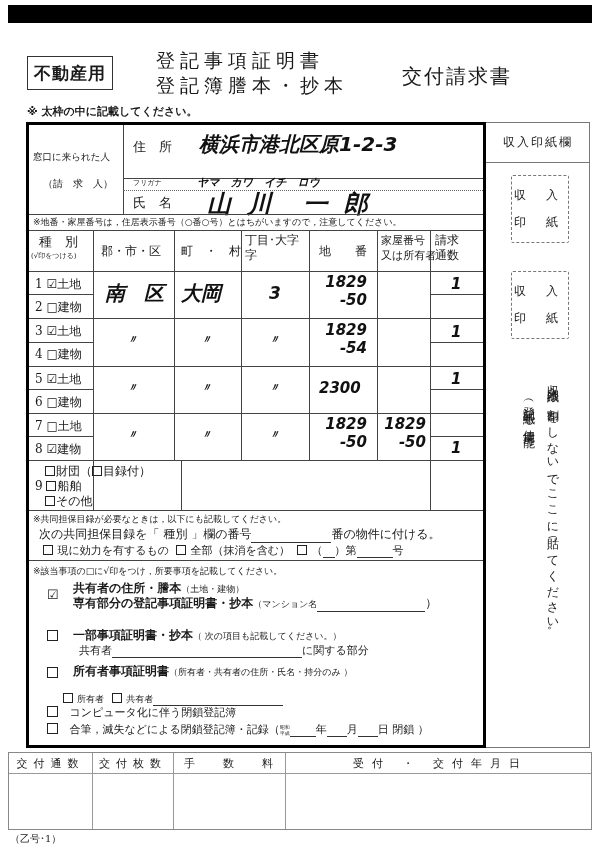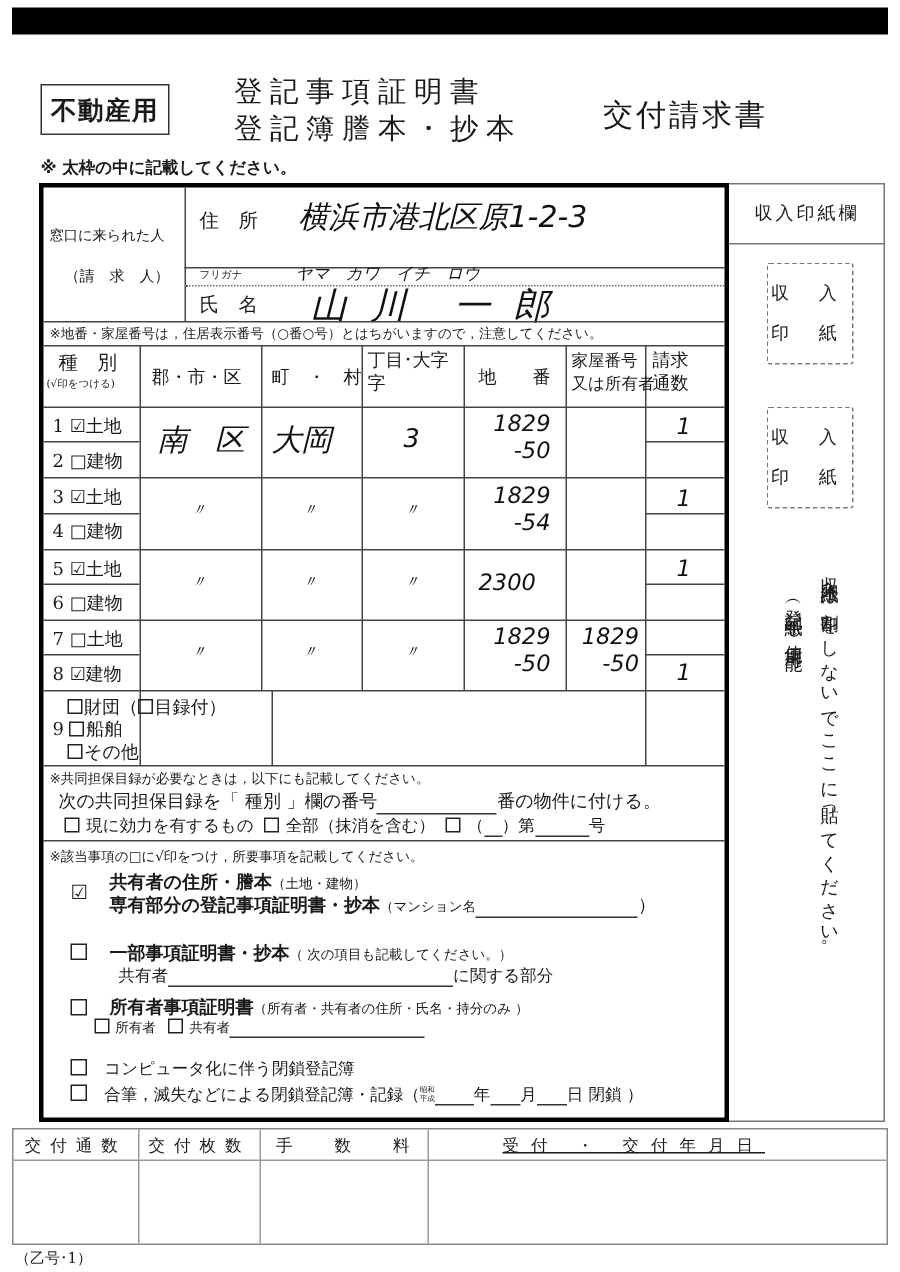--- a/index.html
+++ b/index.html
@@ -14,21 +14,21 @@
     font-family: "DejaVu Sans", sans-serif; font-weight: bold; font-size: 17px;
     display: flex; align-items: center; justify-content: center; letter-spacing: 1px;
   }
   .title-line { font-size: 19px; letter-spacing: 5px; left: 156px; }
   .title-right { left: 402px; top: 63px; font-size: 20px; letter-spacing: 2px; }
   .note-top { left: 27px; top: 104px; font-size: 11px; font-family: "DejaVu Sans", sans-serif; font-weight: bold; }
 
   .frame { left: 26px; top: 122px; width: 460px; height: 626px; border: 3px solid #000; }
   .hline { position: absolute; height: 0; border-top: 1px solid #444; }
   .vline { position: absolute; width: 0; border-left: 1px solid #444; }
-  .hand { font-family: "DejaVu Sans", sans-serif; font-style: italic; color: #111; }
+  .hand { font-family: "DejaVu Sans", sans-serif; font-style: italic; color: #111; font-weight: bold; }
   .cell-text { position: absolute; font-size: 12px; white-space: nowrap; }
   .chk { display: inline-block; width: 10px; height: 10px; border: 1px solid #222; vertical-align: -1px; margin-right: 1px; font-size: 9px; line-height: 8px; text-align: center; }
 
   .stamp-col { left: 486px; top: 122px; width: 104px; height: 626px; border: 1px solid #777; border-left: none; }
   .stamp-head { position: absolute; left: 0; top: 0; width: 104px; height: 40px; border-bottom: 1px solid #777;
     display: flex; align-items: center; justify-content: center; font-size: 12px; letter-spacing: 2px; font-family: "DejaVu Sans", sans-serif; }
   .stamp-box { position: absolute; left: 25px; width: 58px; height: 68px; border: 1.5px dashed #777; border-radius: 2px;
     display: flex; flex-direction: column; align-items: center; justify-content: center; gap: 10px; font-size: 12px; letter-spacing: 8px; }
   .vert { writing-mode: vertical-rl; font-size: 12px; letter-spacing: 2px; }
 
@@ -176,21 +176,21 @@
   <div class="cell-text" style="left:18px; top:462px; font-size:13px;">☑</div>
   <div class="cell-text" style="left:44px; top:455px; font-size:12px; font-family:'DejaVu Sans',sans-serif; font-weight:bold;"><span>共有者の住所・謄本</span><span style="font-weight:normal; font-size:9px;">（土地・建物）</span></div>
   <div class="cell-text" style="left:44px; top:470px; font-size:12px; font-family:'DejaVu Sans',sans-serif; font-weight:bold;"><span>専有部分の登記事項証明書・抄本</span><span style="font-weight:normal; font-size:9px;margin-top:28px;">（マンション名</span><span class="underline" style="width:108px;"></span><span style="font-weight:normal;">）</span></div>
 
   <div class="cell-text" style="left:18px; top:503px; font-size:13px;"><span class="chk" style="width:11px; height:11px;"></span></div>
   <div class="cell-text" style="left:44px; top:502px; font-size:12px; font-family:'DejaVu Sans',sans-serif; font-weight:bold;"><span>一部事項証明書・抄本</span><span style="font-weight:normal; font-size:9px;">（ 次の項目も記載してください。）</span></div>
   <div class="cell-text" style="left:50px; top:518px; font-size:11px;"><span>共有者</span><span class="underline" style="width:190px;"></span><span>に関する部分</span></div>
 
   <div class="cell-text" style="left:18px; top:540px; font-size:13px;"><span class="chk" style="width:11px; height:11px;"></span></div>
   <div class="cell-text" style="left:44px; top:538px; font-size:12px; font-family:'DejaVu Sans',sans-serif; font-weight:bold;"><span>所有者事項証明書</span><span style="font-weight:normal; font-size:9px; font-family:'DejaVu Serif',serif;">（所有者・共有者の住所・氏名・持分のみ ）</span></div>
-  <div class="cell-text" style="left:34px; top:554px; font-size:9px;">
+  <div class="cell-text" style="left:34px; top:568px; font-size:9px;">
     <span class="chk"></span> <span>所有者</span>
     &nbsp;&nbsp;<span class="chk"></span> <span>共有者</span><span class="underline" style="width:130px;"></span>
   </div>
 
   <div class="cell-text" style="left:18px; top:580px; font-size:11px;"><span class="chk" style="width:11px; height:11px;"></span>&nbsp;&nbsp; <span>コンピュータ化に伴う閉鎖登記簿</span></div>
   <div class="cell-text" style="left:18px; top:597px; font-size:11px;"><span class="chk" style="width:11px; height:11px;"></span>&nbsp;&nbsp; <span>合筆，滅失などによる閉鎖登記簿・記録</span>（<span style="display:inline-flex; flex-direction:column; font-size:5px; line-height:6px; vertical-align:middle;">
         <span>昭和</span>
         <span>平成</span>
       </span><span class="underline" style="width:26px;"></span><span>年</span><span class="underline" style="width:20px;"></span><span>月</span><span class="underline" style="width:20px;"></span><span>日 閉鎖 ）</span></div>
 </div>
@@ -210,20 +210,20 @@
 </div>
 
 <div class="abs bottom-table">
   <div class="hline" style="left:0; top:20px; width:582px; border-color:#999;"></div>
   <div class="vline" style="left:83px; top:0; height:76px; border-color:#999;"></div>
   <div class="vline" style="left:164px; top:0; height:76px; border-color:#999;"></div>
   <div class="vline" style="left:276px; top:0; height:76px; border-color:#999;"></div>
   <div class="bt-head" style="left:0; width:83px;">交付通数</div>
   <div class="bt-head" style="left:84px; width:80px;">交付枚数</div>
   <div class="bt-head" style="left:165px; width:111px; letter-spacing:2px;">手　　数　　料</div>
-  <div class="bt-head" style="left:261px; width:305px; letter-spacing:8px;text-decoration:underline;">受付 ・ 交付年月日</div>
+  <div class="bt-head" style="left:279px; width:305px; letter-spacing:8px;">受付 ・ 交付年月日</div>
   <div class="abs" style="left:0; top:21px; width:83px; height:55px;"></div>
   <div class="abs" style="left:84px; top:21px; width:80px; height:55px;"></div>
   <div class="abs" style="left:165px; top:21px; width:111px; height:55px;"></div>
   <div class="abs" style="left:277px; top:21px; width:305px; height:55px;"></div>
 </div>
 
 <div class="abs footer">（乙号･1）</div>
 
 </body></html>

